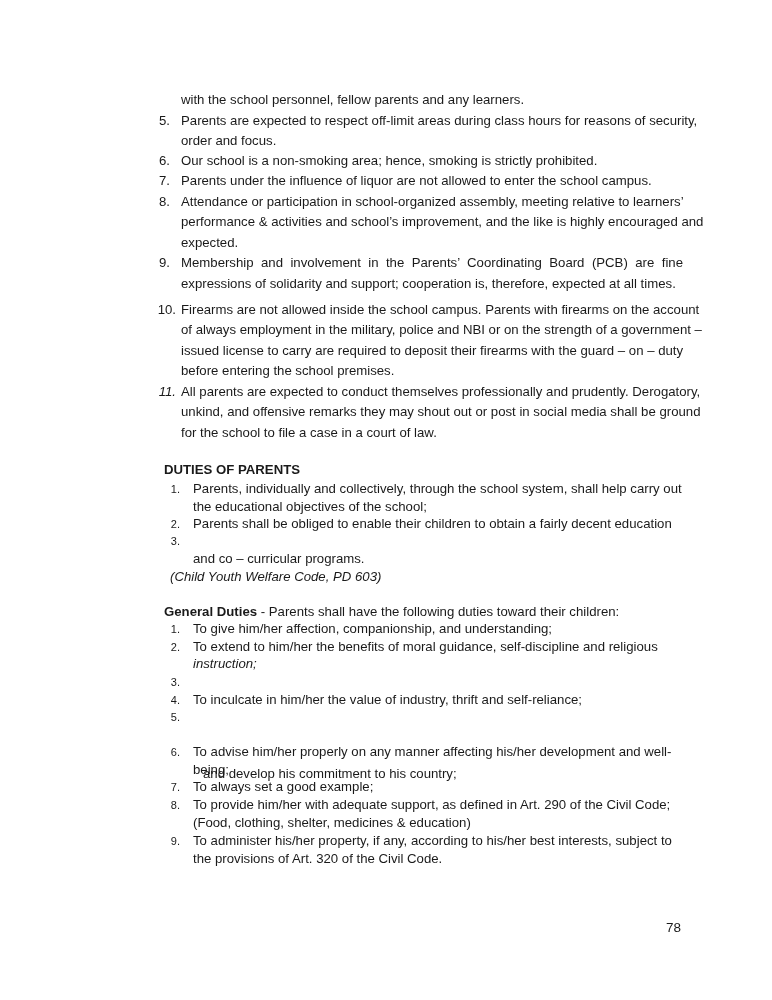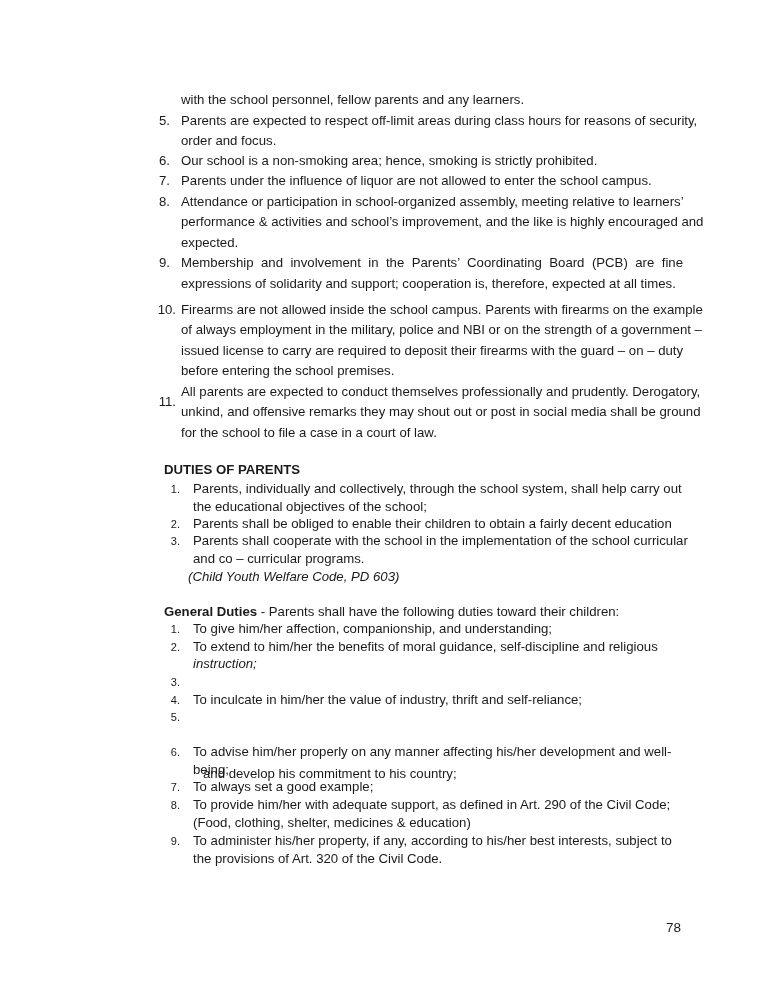--- a/index.html
+++ b/index.html
@@ -38,44 +38,43 @@
   <div class="line" style="left:181px; top:212px;">performance &amp; activities and school’s improvement, and the like is highly encouraged and</div>
   <div class="line" style="left:181px; top:233px;">expected.</div>
 
   <div class="num" style="left:150px; width:20px; top:253px;">9.</div>
   <div class="line" style="left:181px; top:253px;">
       <span class="just">Membership and involvement in the Parents’ Coordinating Board (PCB) are fine</span>
     </div>
   <div class="line" style="left:181px; top:274px;">expressions of solidarity and support; cooperation is, therefore, expected at all times.</div>
 
   <div class="num" style="left:150px; width:26px; top:300px;">10.</div>
-  <div class="line" style="left:181px; top:300px;">Firearms are not allowed inside the school campus. Parents with firearms on the example</div>
+  <div class="line" style="left:181px; top:300px;">Firearms are not allowed inside the school campus. Parents with firearms on the account</div>
   <div class="line" style="left:181px; top:320px;">of always employment in the military, police and NBI or on the strength of a government –</div>
   <div class="line" style="left:181px; top:341px;">issued license to carry are required to deposit their firearms with the guard – on – duty</div>
   <div class="line" style="left:181px; top:361px;">before entering the school premises.</div>
 
-  <div class="num" style="left:150px; width:26px; top:392px;">11.</div>
+  <div class="num" style="left:150px; width:26px; top:382px;font-style:italic;">11.</div>
   <div class="line" style="left:181px; top:382px;">All parents are expected to conduct themselves professionally and prudently. Derogatory,</div>
   <div class="line" style="left:181px; top:402px;">unkind, and offensive remarks they may shout out or post in social media shall be ground</div>
   <div class="line" style="left:181px; top:423px;">for the school to file a case  in a court of law.</div>
 
   <div class="line bold" style="left:164px; top:460px;">DUTIES OF PARENTS</div>
 
   <div class="snum" style="left:160px; width:20px; top:479px;">1.</div>
   <div class="line" style="left:193px; top:479px;">Parents, individually and collectively, through the school system, shall help carry out</div>
   <div class="line" style="left:193px; top:497px;">the educational objectives of the school;</div>
 
   <div class="snum" style="left:160px; width:20px; top:514px;">2.</div>
   <div class="line" style="left:193px; top:514px;">Parents shall be obliged to enable their children to obtain a fairly decent education</div>
 
   <div class="snum" style="left:160px; width:20px; top:531px;">3.</div>
-  <div class="line" style="left:193px; top:531px;">Parents shall cooperate with the school in the implementation of the school curricular</div>
   <div class="line" style="left:193px; top:549px;">and co – curricular programs.</div>
 
-  <div class="line italic" style="left:188px; top:567px;">(Child Youth Welfare Code, PD 603)</div>
+  <div class="line italic" style="left:170px; top:567px;">(Child Youth Welfare Code, PD 603)</div>
 
   <div class="line" style="left:164px; top:602px;"><span class="bold">General Duties</span><span> - Parents shall have the following duties toward their children:</span></div>
 
   <div class="snum" style="left:160px; width:20px; top:619px;">1.</div>
   <div class="line" style="left:193px; top:619px;">To give him/her affection, companionship, and understanding;</div>
 
   <div class="snum" style="left:160px; width:20px; top:637px;">2.</div>
   <div class="line" style="left:193px; top:637px;">To extend to him/her the benefits of moral guidance, self-discipline and religious</div>
   <div class="line" style="left:193px; top:654px;font-style:italic;">instruction;</div>
 

